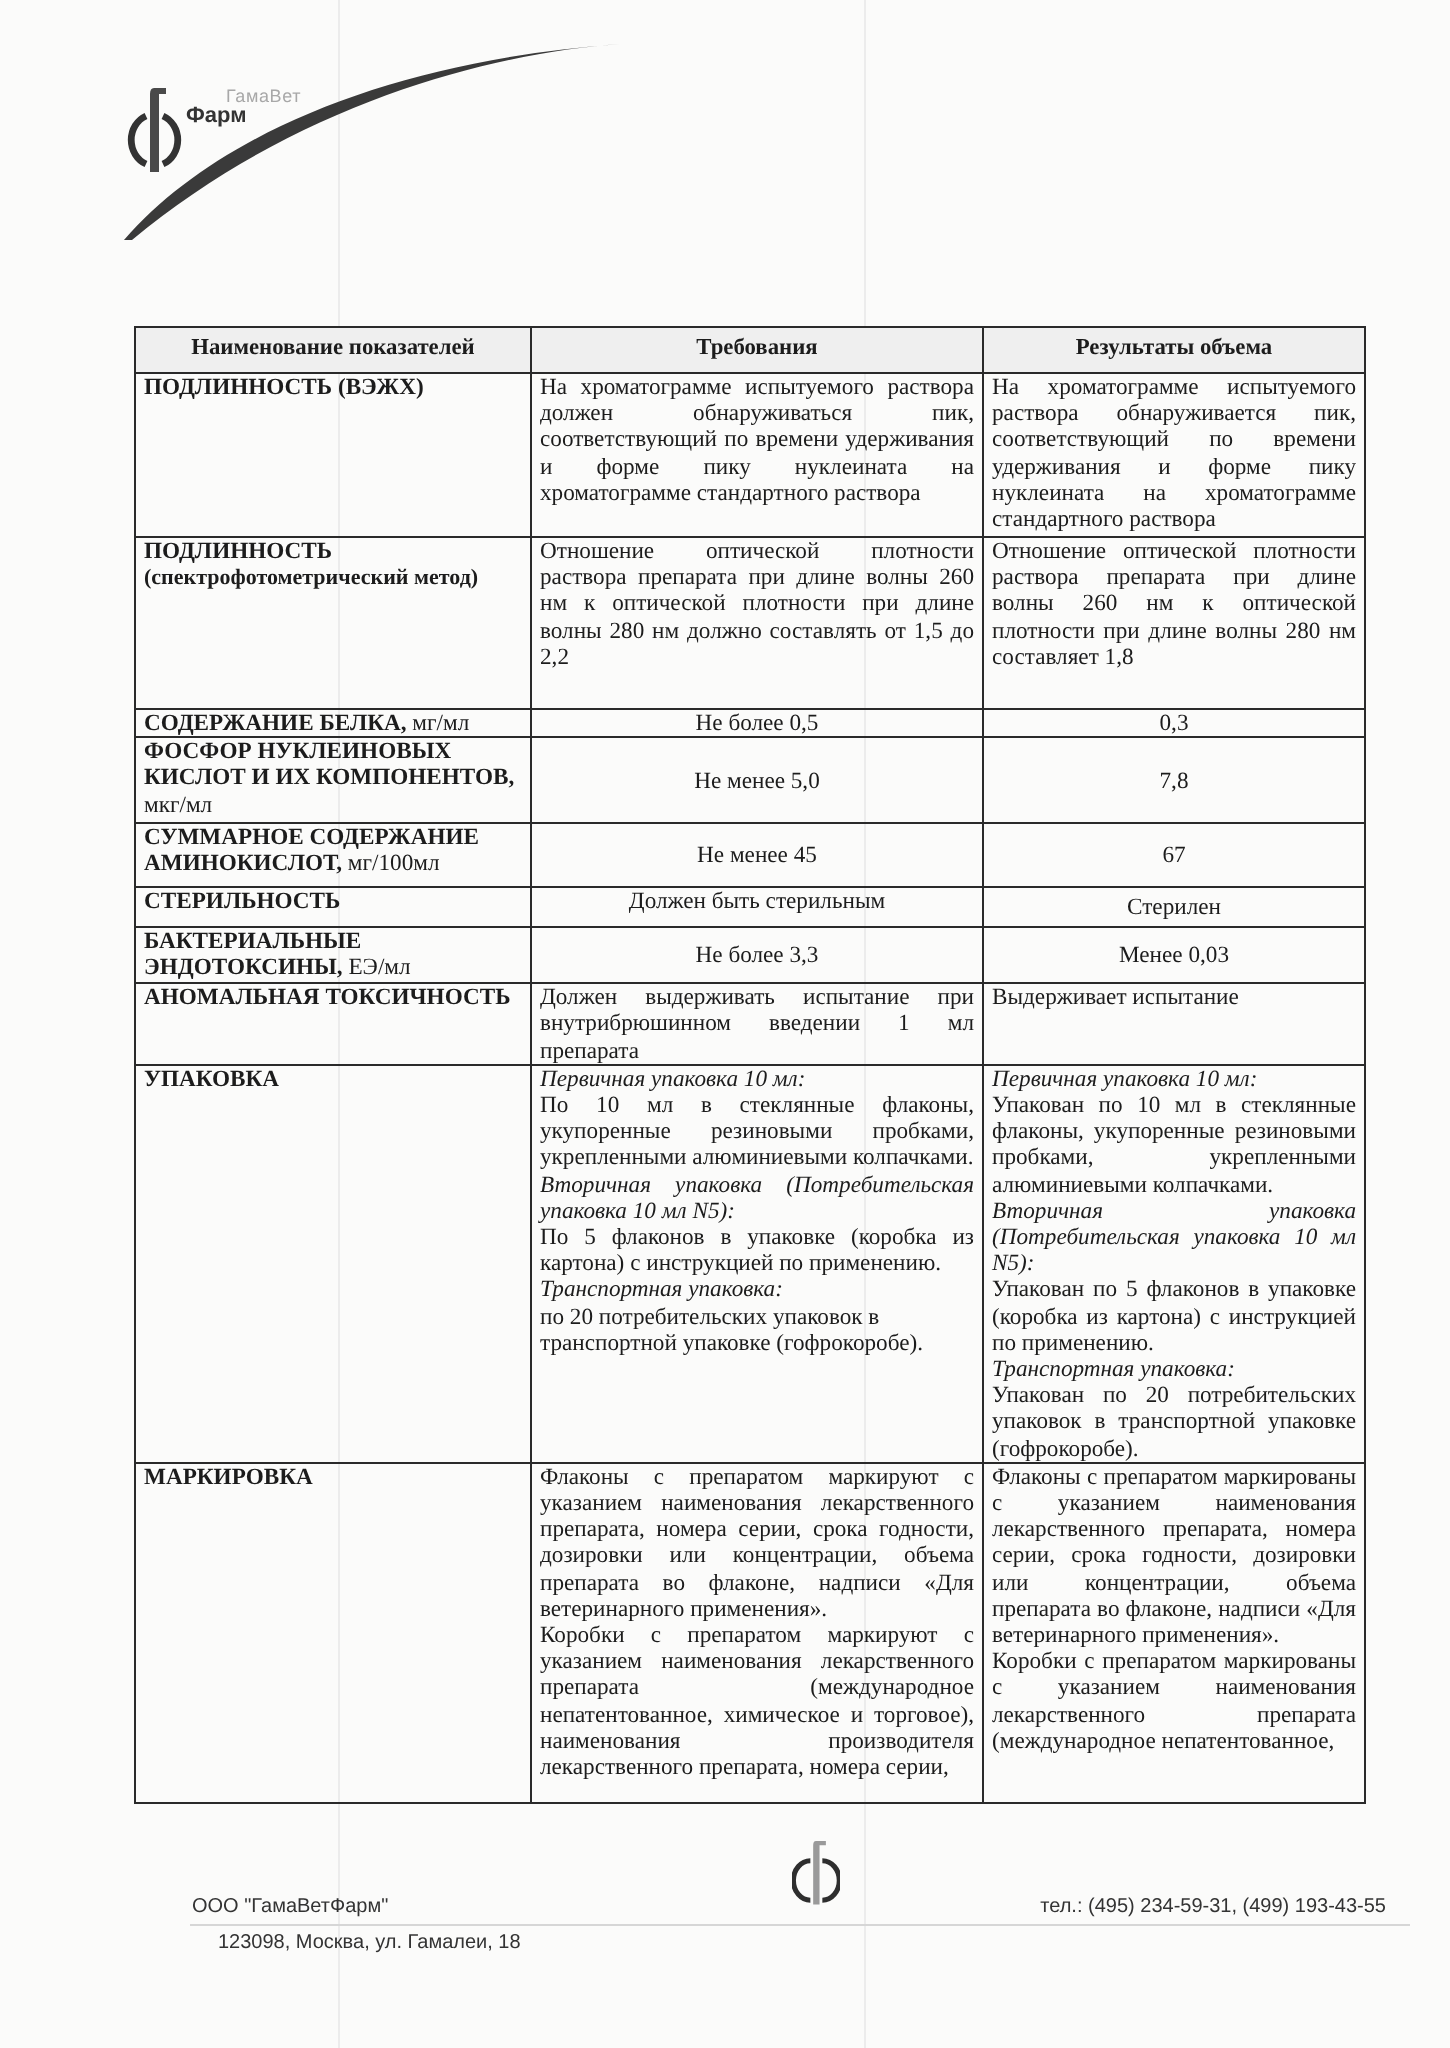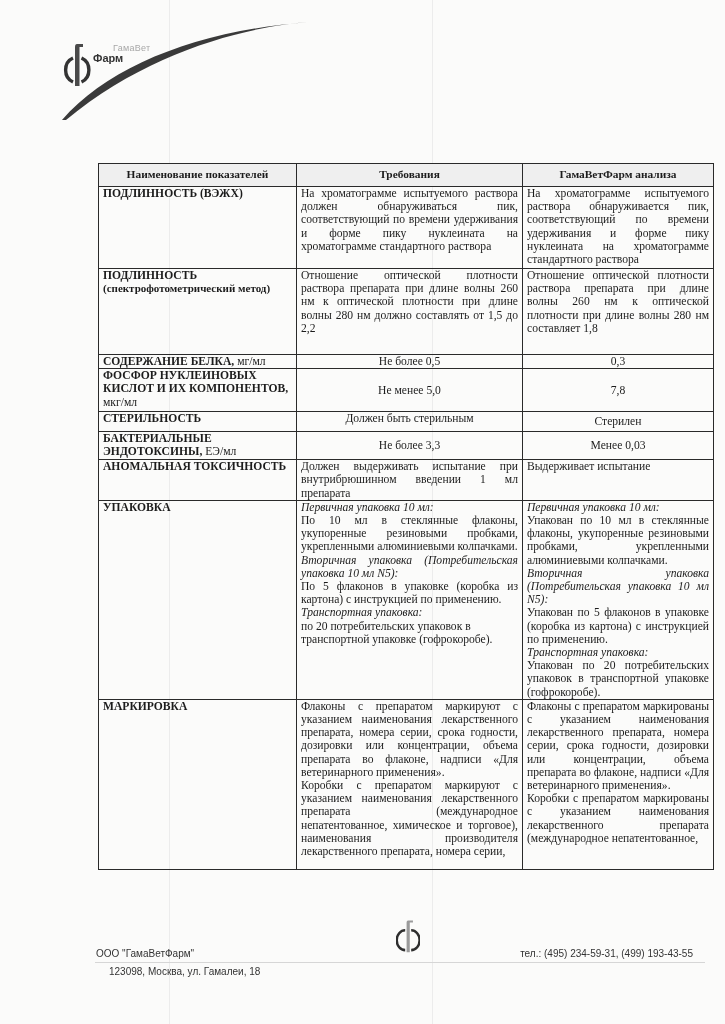--- a/index.html
+++ b/index.html
@@ -9,21 +9,21 @@
     }
     .scan-line { position: absolute; top: 0; bottom: 0; width: 1px; background: #ececec; }
     .logo-top { position: absolute; left: 0; top: 0; width: 400px; height: 120px; }
     .logo-mark { position: absolute; left: 60px; top: 40px; width: 34px; height: 48px; }
     .logo-text-top { position: absolute; left: 93px; top: 43px; font-family: "Liberation Sans", sans-serif; font-size: 9px; color: #a8a8a8; letter-spacing: 0.3px; padding-left: 20px; }
     .logo-text-bottom { position: absolute; left: 93px; top: 52px; font-family: "Liberation Sans", sans-serif; font-size: 11px; font-weight: bold; color: #333; }
     .swoosh { position: absolute; left: 0; top: 0; }
 
     table.spec {
       position: absolute; left: 67px; top: 163px; width: 615px;
-      border-collapse: collapse; table-layout: fixed; font-size: 11.6px; line-height: 13.2px; margin-left: 31px;
+      border-collapse: collapse; table-layout: fixed; font-size: 11.6px; line-height: 13.2px;
     }
     table.spec td, table.spec th {
       border: 1px solid #2a2a2a; padding: 0 4px; vertical-align: top;
     }
     table.spec th { background: #efefef; font-weight: bold; text-align: center; height: 22px; vertical-align: middle; font-size: 11.4px; }
     col.c1 { width: 198px; } col.c2 { width: 226px; } col.c3 { width: 191px; }
     .name { font-weight: bold; }
     .name .unit { font-weight: normal; }
     .name .sub { font-weight: bold; font-size: 11px; }
     .just { text-align: justify; }
@@ -60,21 +60,21 @@
 <table class="spec">
   <colgroup>
       <col class="c1">
       <col class="c2">
       <col class="c3">
     </colgroup>
   <thead>
     <tr>
       <th>Наименование показателей</th>
       <th>Требования</th>
-      <th>ГамаВетФарм анализа</th>
+      <th>Результаты объема</th>
     </tr>
   </thead>
   <tbody>
     <tr style="height:82px">
       <td class="name">ПОДЛИННОСТЬ (ВЭЖХ)</td>
       <td class="just">На хроматограмме испытуемого раствора должен обнаруживаться пик, соответствующий по времени удерживания и форме пику нуклеината на хроматограмме стандартного раствора</td>
       <td class="just">На хроматограмме испытуемого раствора обнаруживается пик, соответствующий по времени удерживания и форме пику нуклеината на хроматограмме стандартного раствора</td>
     </tr>
     <tr style="height:86px">
       <td class="name">
@@ -92,20 +92,28 @@
       <td class="center">Не более 0,5</td>
       <td class="center">0,3</td>
     </tr>
     <tr style="height:43px">
       <td class="name">
         <span>ФОСФОР НУКЛЕИНОВЫХ КИСЛОТ И ИХ КОМПОНЕНТОВ,</span>
         <span class="unit">мкг/мл</span>
       </td>
       <td class="center">Не менее 5,0</td>
       <td class="center">7,8</td>
+    </tr>
+    <tr style="height:32px">
+      <td class="name">
+        <span>СУММАРНОЕ СОДЕРЖАНИЕ АМИНОКИСЛОТ,</span>
+        <span class="unit">мг/100мл</span>
+      </td>
+      <td class="center">Не менее 45</td>
+      <td class="center">67</td>
     </tr>
     <tr style="height:20px">
       <td class="name">СТЕРИЛЬНОСТЬ</td>
       <td style="text-align:center">Должен быть стерильным</td>
       <td class="center">Стерилен</td>
     </tr>
     <tr style="height:28px">
       <td class="name">
         <span>БАКТЕРИАЛЬНЫЕ ЭНДОТОКСИНЫ,</span>
         <span class="unit">ЕЭ/мл</span>

